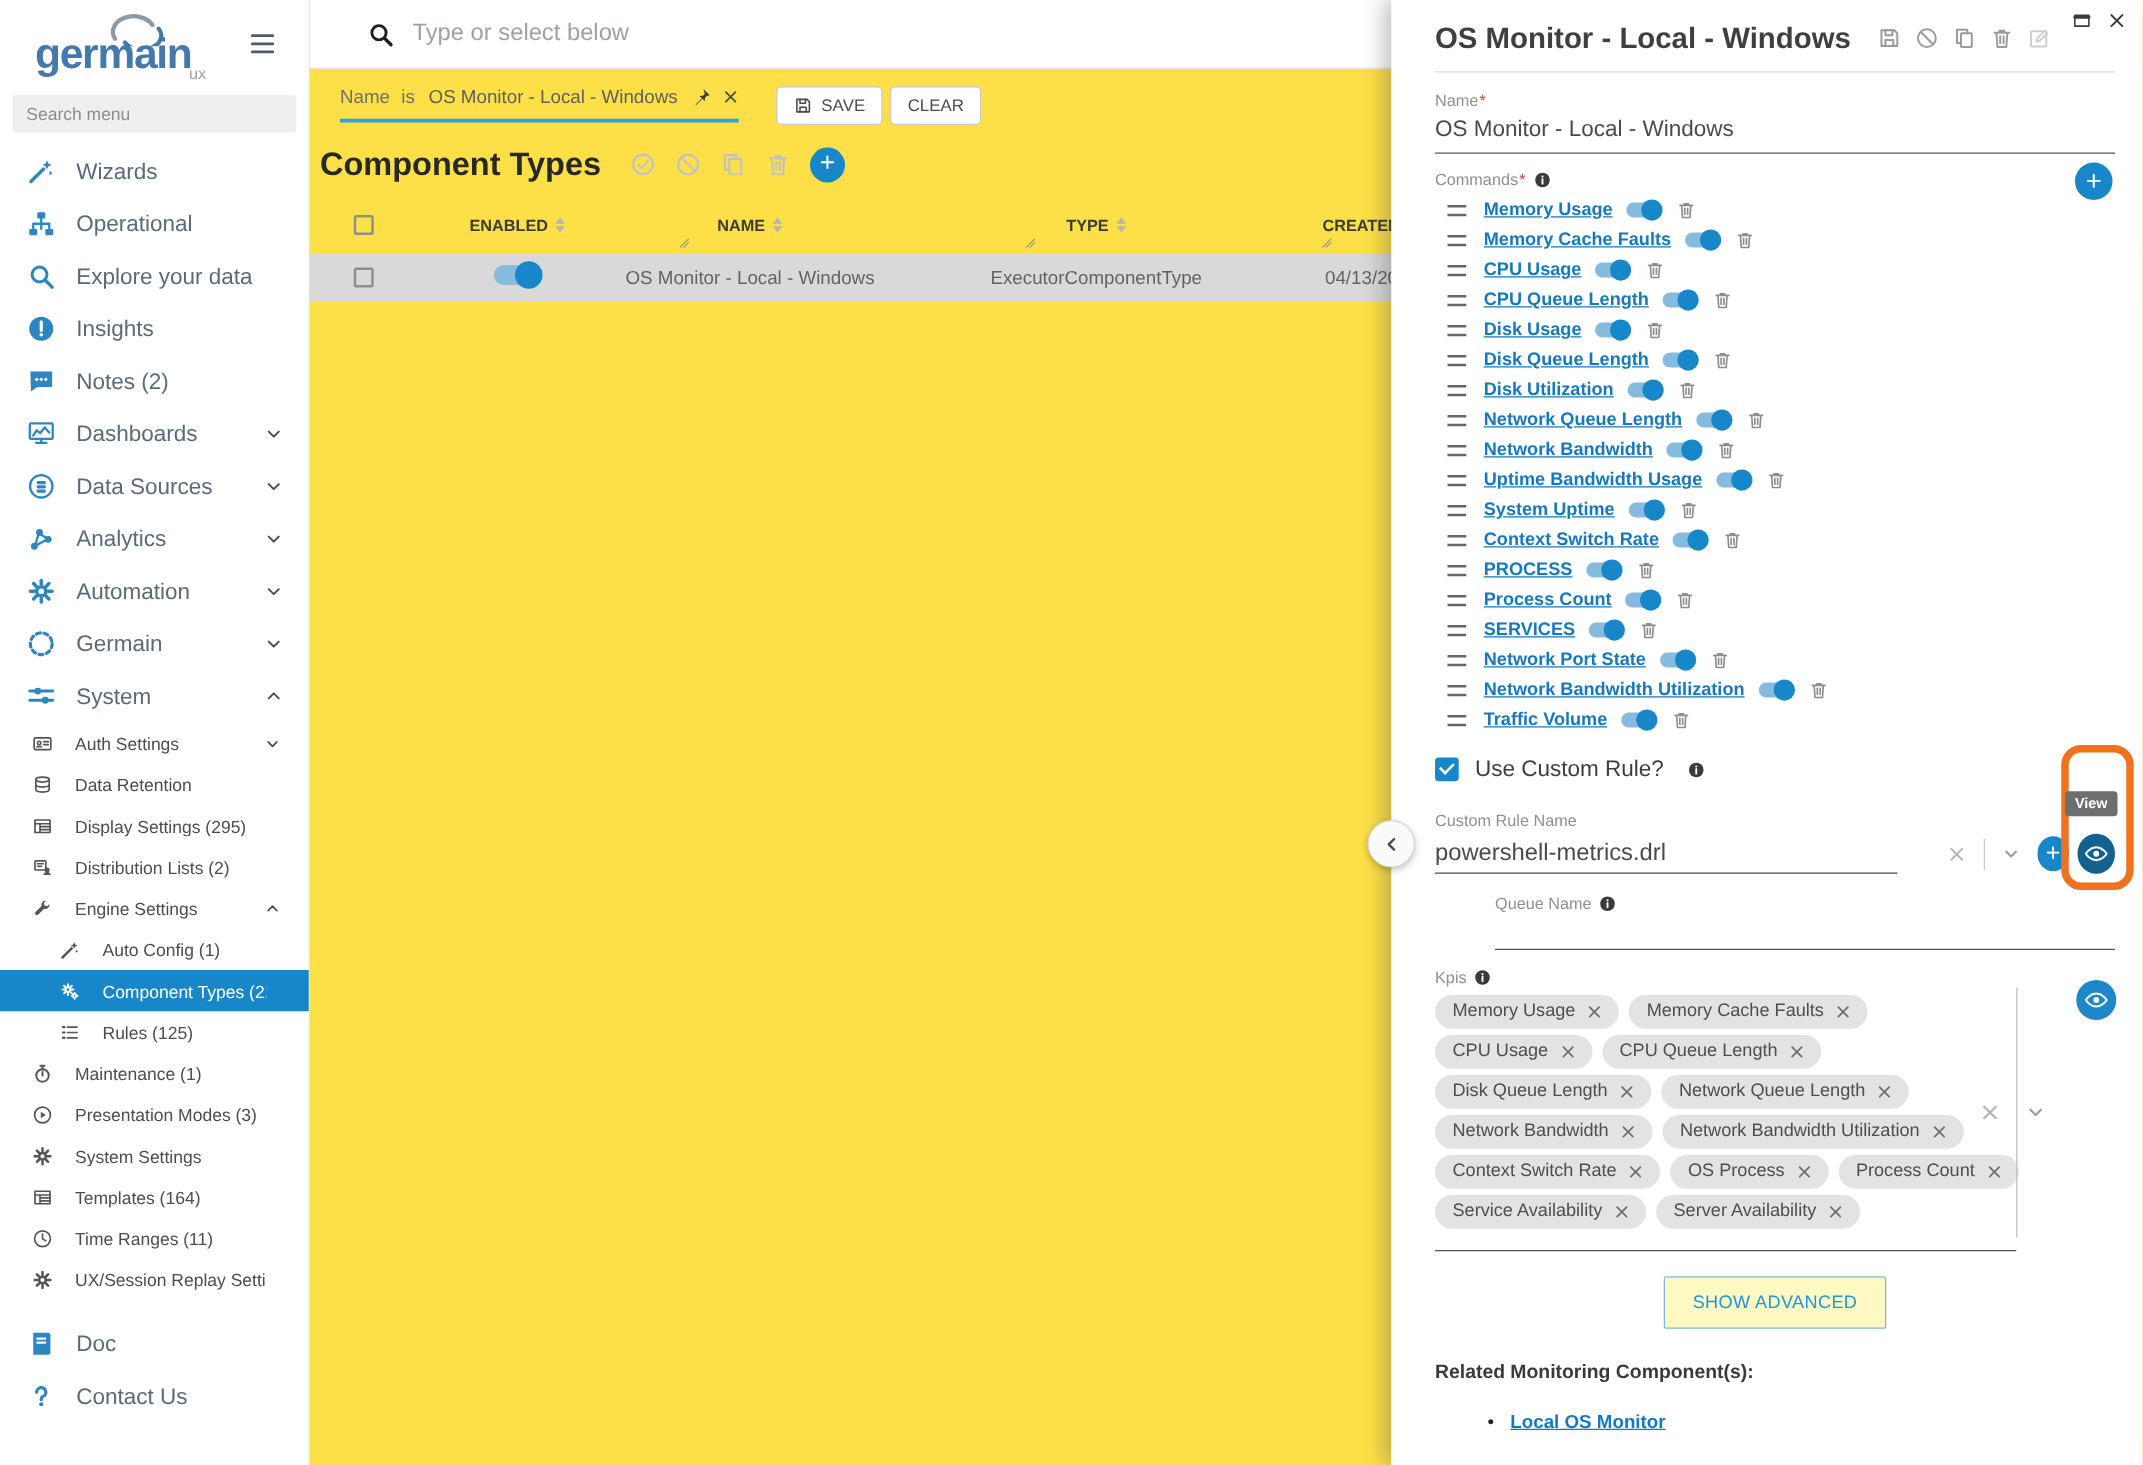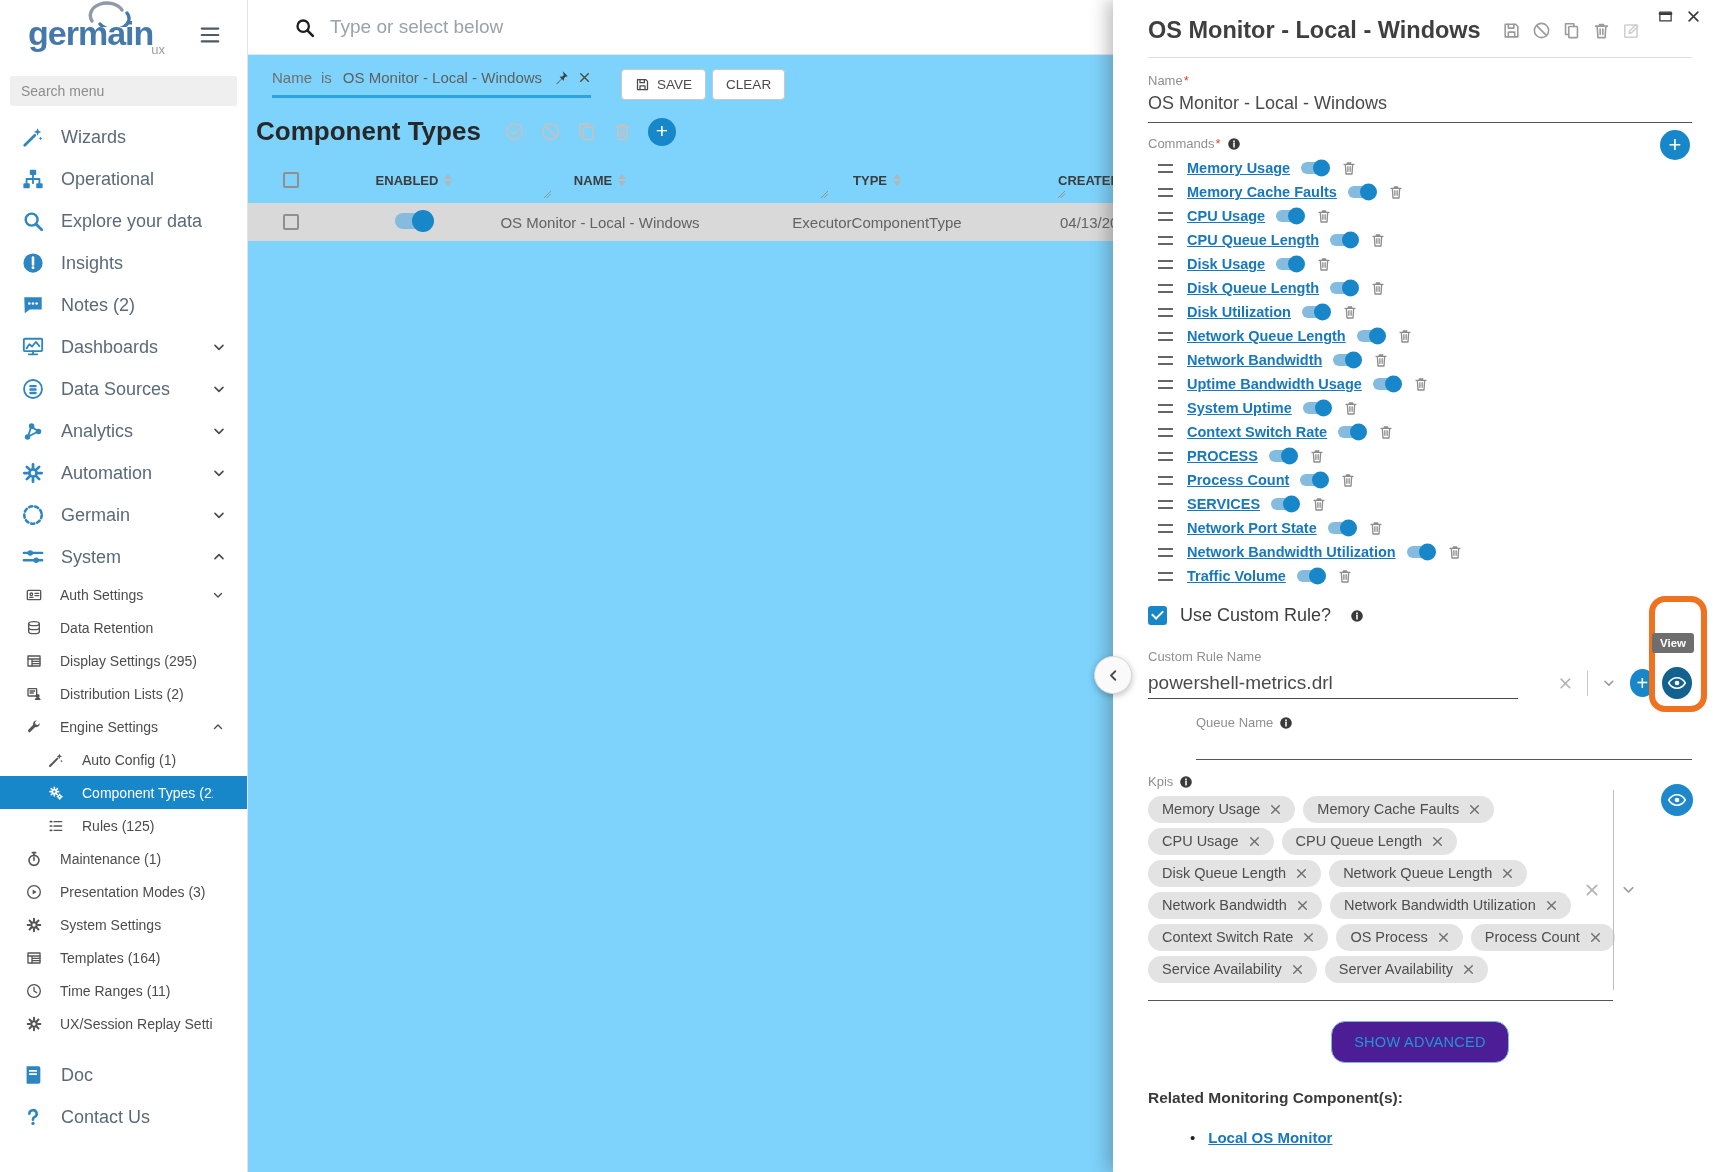--- a/index.html
+++ b/index.html
@@ -5,21 +5,21 @@
   * { margin:0; padding:0; box-sizing:border-box; }
   html,body { width:1714px; height:1172px; overflow:hidden; background:#fff;
               font-family:"Liberation Sans", sans-serif; }
   body { position:relative; }
   svg { display:block; }
 
   
   .sidebar { position:absolute; left:0; top:0; width:248px; height:100%;
              background:#fff; border-right:1px solid #e3e3e3; z-index:2; }
   .logo-row { position:relative; height:64px; }
-  .logo { position:absolute; left:28px; top:14px; display:inline-block; }
+  .logo { position:absolute; left:28px; top:24px; display:inline-block; }
   .logo-text { font-size:34px; font-weight:bold; color:#4579ab; letter-spacing:-1px; }
   .logo-sub { font-size:13px; color:#98a0a8; position:relative; top:9px; left:-2px; }
   .swoosh { position:absolute; left:58px; top:-13px; }
   .hamburger { position:absolute; right:26px; top:24px; width:22px; color:#4e5a66; cursor:pointer; }
   .menu-search { margin:12px 10px 10px 10px; height:30px; line-height:30px; background:#efefef;
                  border-radius:2px; padding:0 11px; font-size:14px; color:#8d8d8d; cursor:text; }
   .nav-item { display:flex; align-items:center; height:42px; padding:0 18px 0 22px;
               font-size:18px; color:#5a6a79; cursor:pointer; }
   .nav-icon { width:26px; height:24px; margin-right:13px; color:#2e86c1; flex:none;
               display:flex; align-items:center; }
@@ -31,21 +31,21 @@
   .nav-item.lv2 { height:33px; font-size:14px; color:#4c4c4c; padding-left:26px; }
   .nav-item.lv2 .nav-icon, .nav-item.lv3 .nav-icon { width:18px; margin-right:16px; color:#555; }
   .nav-item.lv2 .nav-icon svg, .nav-item.lv3 .nav-icon svg { width:16px; height:16px; }
   .nav-item.lv3 { height:33px; font-size:14px; color:#4c4c4c; padding-left:48px; }
   .nav-item.lv2 .nav-chev svg { width:14px; height:14px; }
   .nav-item.selected { background:#1787c9; color:#fff; }
   .nav-item.selected .nav-icon { color:#fff; }
   .footnav { margin-top:14px; }
 
   
-  .content { position:absolute; left:248px; top:0; right:0; height:100%; background:#7dd3fc; }
+  .content { position:absolute; left:248px; top:0; right:0; height:100%; background:#fde047; }
   .search-bar { height:55px; background:#fff; border-bottom:1px solid #e6e6e6;
                 display:flex; align-items:center; padding-left:46px; gap:15px; }
   .search-bar .sicon { width:21px; color:#1d1d1d; }
   .search-ph { font-size:19px; color:#9aa2ab; cursor:text; }
 
   .filter-row { display:flex; align-items:flex-start; padding:14px 0 0 24px; }
   .filter-chip { display:inline-flex; align-items:center; border-bottom:3px solid #29a3e2;
                  padding-bottom:9px; cursor:pointer; }
   .f-field { font-size:15px; color:#6f6f6f; }
   .f-op { font-size:15px; color:#6f6f6f; margin-left:9px;text-align:center; }
@@ -154,22 +154,22 @@
   .chips-wrap { width:465px; border-bottom:1px solid #555; padding:6px 0 12px 0; margin-top:1px; }
   .chip-row { display:flex; gap:8px; margin-bottom:5px; }
   .chip { display:inline-flex; align-items:center; background:#e3e3e3; border-radius:15px;
           padding:5px 13px 6px 14px; font-size:14.5px; color:#4e4e4e; white-space:nowrap; cursor:default; }
   .chip-x { width:13px; color:#6f6f6f; margin-left:9px; cursor:pointer; }
   .kpi-scroll { position:absolute; left:465px; top:16px; width:1px; height:200px; background:#bdbdbd; }
   .kx { position:absolute; left:436px; top:108px; }
   .kc { position:absolute; left:472px; top:107px; margin-left:0; }
   .keye { position:absolute; left:506px; top:10px; background:#1e88cb; }
 
-  .show-adv { display:block; margin:20px auto 0 auto; background:#4c1d95; border:1px solid #7db9dd;
-              border-radius:14px; color:#2196d4; font-size:14.5px; letter-spacing:.3px;
+  .show-adv { display:block; margin:20px auto 0 auto; background:#fef9c3; border:1px solid #7db9dd;
+              border-radius:2px; color:#2196d4; font-size:14.5px; letter-spacing:.3px;
               padding:12px 22px; cursor:pointer; font-family:inherit; }
   .related-label { margin-top:26px; font-size:15.5px; font-weight:bold; color:#3a3a3a; }
   .rel-item { margin:22px 0 0 42px; display:flex; align-items:center; gap:13px; }
   .bullet { color:#222; font-size:15px; }
   .rel-link { font-size:15px; font-weight:bold; color:#1778be; text-decoration:underline; cursor:pointer; }
 </style>
 </head>
 <body>
 
 <aside class="sidebar">

